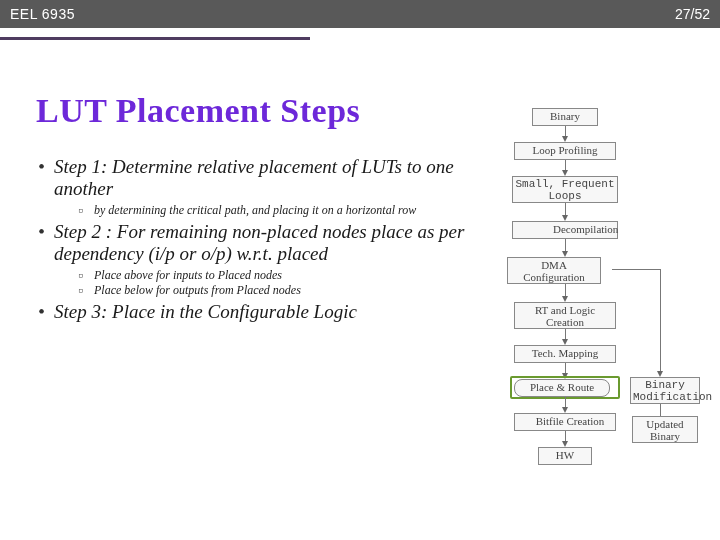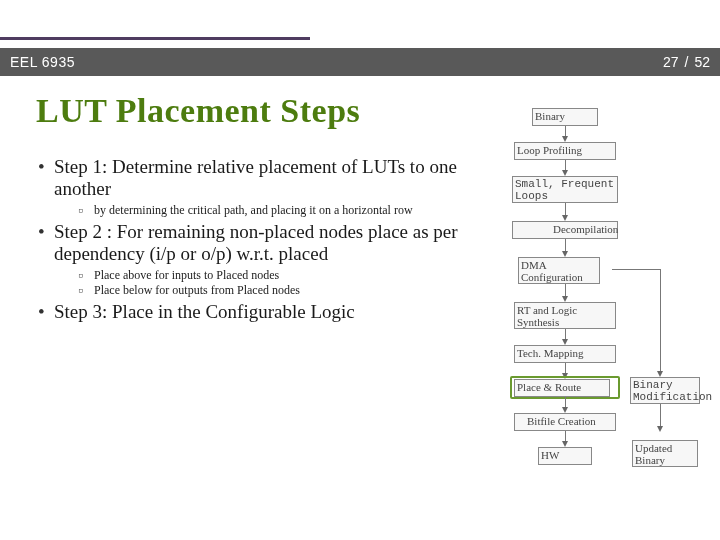--- a/index.html
+++ b/index.html
@@ -14,53 +14,53 @@
   .header {
     height: 28px;
     background: #595959;
     color: #fff;
     font-family: Arial, sans-serif;
     font-size: 14px;
     display: flex;
     align-items: center;
     padding: 0 10px;
     justify-content: space-between;
-    margin-top: 48px;
   }
   .header .course { letter-spacing: 0.5px; }
-  .header .pager { display:flex; gap:6px; }
+  .header .pager { display:flex; gap:0; }
   .underline {
     position: absolute;
     top: 37px;
     left: 0;
     width: 310px;
     height: 3px;
     background: #4f3c60;
   }
   .content {
     position: absolute;
     top: 92px;
     left: 36px;
     width: 440px;
   }
   .title {
     font-size: 34px;
-    color: #4d7c0f;
+    color: #6d28d9;
     font-family: Georgia, serif;
     margin-bottom: 26px;
     letter-spacing: 0.5px;
   }
   ul.bullets { list-style: none; }
   ul.bullets > li {
     font-size: 19px;
     color: #1a1a1a;
     line-height: 1.18;
     position: relative;
     padding-left: 18px;
     margin-bottom: 2px;
+    font-style: italic;
   }
   ul.bullets > li::before {
     content: "•";
     position: absolute;
     left: 2px;
     top: 0;
     color: #333;
   }
   ul.sub { list-style: none; margin: 2px 0 4px 0; }
   ul.sub > li {
@@ -87,20 +87,21 @@
     width: 210px;
     height: 392px;
     font-family: "Times New Roman", serif;
     font-size: 11px;
     color: #444;
   }
   .fbox {
     position: absolute;
     border: 1px solid #888;
     background: #f7f7f7;
+    text-align: center;
     line-height: 1.05;
     padding: 2px 2px;
   }
   .arrow {
     position: absolute;
     width: 0; height: 0;
     border-left: 3px solid transparent;
     border-right: 3px solid transparent;
     border-top: 6px solid #666;
   }
@@ -167,43 +168,43 @@
   <div class="arrow" style="left:68px; top:62px;"></div>
 
   <div class="fbox" style="left:18px; top:68px; width:106px; height:27px;font-family:Liberation Mono, monospace;">Small, Frequent Loops</div>
   <div class="vline" style="left:71px; top:95px; height:14px;"></div>
   <div class="arrow" style="left:68px; top:107px;"></div>
 
   <div class="fbox" style="left:18px; top:113px; width:106px;padding-left:40px;">Decompilation</div>
   <div class="vline" style="left:71px; top:131px; height:14px;"></div>
   <div class="arrow" style="left:68px; top:143px;"></div>
 
-  <div class="fbox" style="left:24px; top:149px; width:82px; height:27px;">DMA Configuration</div>
+  <div class="fbox" style="left:13px; top:149px; width:94px; height:27px;">DMA Configuration</div>
   <div class="vline" style="left:71px; top:176px; height:14px;"></div>
   <div class="arrow" style="left:68px; top:188px;"></div>
 
-  <div class="fbox" style="left:20px; top:194px; width:102px; height:27px;">RT and Logic Synthesis</div>
+  <div class="fbox" style="left:20px; top:194px; width:102px; height:27px;">RT and Logic Creation</div>
   <div class="vline" style="left:71px; top:221px; height:12px;"></div>
   <div class="arrow" style="left:68px; top:231px;"></div>
 
   <div class="fbox" style="left:20px; top:237px; width:102px;">Tech. Mapping</div>
   <div class="vline" style="left:71px; top:255px; height:12px;"></div>
   <div class="arrow" style="left:68px; top:265px;"></div>
 
-  <div class="fbox" style="left:20px; top:271px; width:96px;">Place &amp; Route</div>
+  <div class="fbox" style="left:20px; top:271px; width:96px;border-radius:8px;">Place &amp; Route</div>
   <div class="highlight" style="left:16px; top:268px; width:110px; height:23px;"></div>
   <div class="vline" style="left:71px; top:289px; height:12px;"></div>
   <div class="arrow" style="left:68px; top:299px;"></div>
 
   <div class="fbox" style="left:20px; top:305px; width:102px;padding-left:12px;">Bitfile Creation</div>
   <div class="vline" style="left:71px; top:323px; height:12px;"></div>
   <div class="arrow" style="left:68px; top:333px;"></div>
 
   <div class="fbox" style="left:44px; top:339px; width:54px;">HW</div>
 
   <div class="hline" style="left:118px; top:161px; width:48px;"></div>
   <div class="vline" style="left:166px; top:161px; height:104px;"></div>
   <div class="arrow" style="left:163px; top:263px;"></div>
   <div class="fbox" style="left:136px; top:269px; width:70px; height:27px;font-family:Liberation Mono, monospace;">Binary Modification</div>
   <div class="vline" style="left:166px; top:296px; height:24px;"></div>
   <div class="arrow" style="left:163px; top:318px;"></div>
-  <div class="fbox" style="left:138px; top:332px; width:66px; height:27px;">Updated Binary</div>
+  <div class="fbox" style="left:138px; top:308px; width:66px; height:27px;">Updated Binary</div>
 </div>
 
 </body></html>

